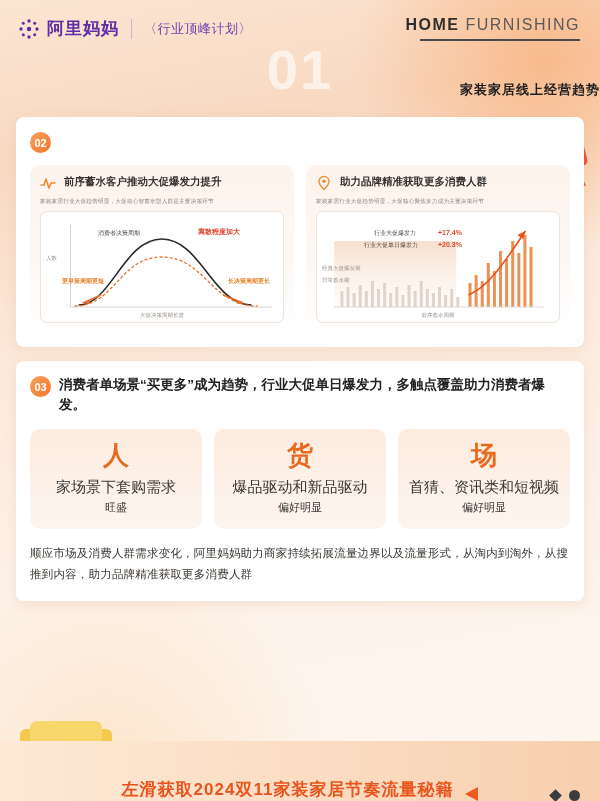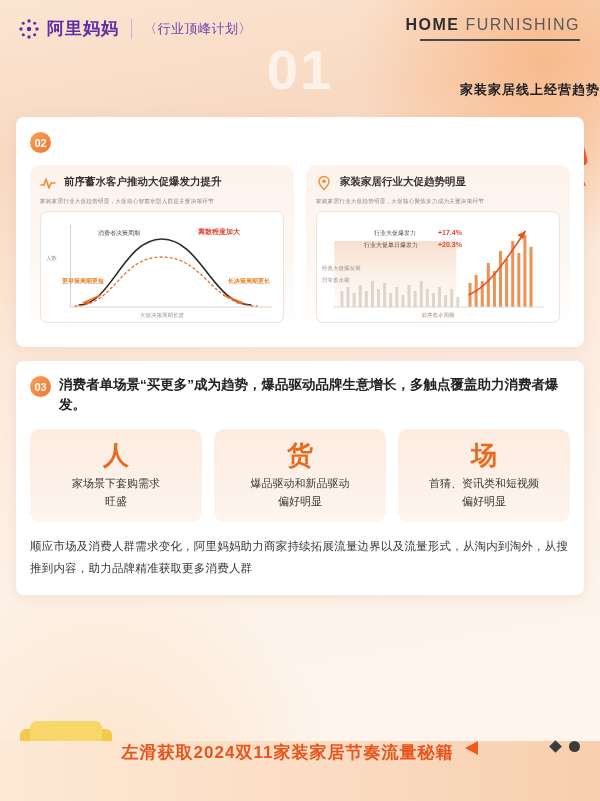--- a/index.html
+++ b/index.html
@@ -250,21 +250,21 @@
     background: linear-gradient(180deg, #fdece0 0%, #fdf5ef 100%);
   }
   .col-glyph {
     font-size: 26px;
     font-weight: bold;
     color: #e86a1f;
     line-height: 1.1;
   }
   .col-l1 {
     margin-top: 6px;
-    font-size: 11px;
+    font-size: 15px;
     color: #3b3733;
     line-height: 1.6;
   }
   .col-l2 {
     font-size: 11px;
     color: #3b3733;
     line-height: 1.6;
   }
   .para {
     margin-top: 14px;
@@ -283,21 +283,21 @@
   }
   
   .footer {
     position: absolute;
     left: 0;
     bottom: 0;
     width: 600px;
     height: 60px;
     background: linear-gradient(90deg, #fde9d5 0%, #fbdcc2 55%, #f7cfae 100%);
     display: flex;
-    align-items: flex-start;
+    align-items: flex-end;
     justify-content: center;
     gap: 10px;
   }
   .footer-text {
     font-size: 17px;
     font-weight: bold;
     color: #e8541c;
     letter-spacing: 1px;
   }
   .arrow-left {
@@ -417,21 +417,21 @@
       </div>
 
       <div class="panel">
         <div class="panel-head">
           <span class="panel-ico">
             <svg width="16" height="16" viewBox="0 0 16 16">
               <path d="M8 1.5 C5.2 1.5 3 3.6 3 6.3 C3 9.8 8 14.5 8 14.5 C8 14.5 13 9.8 13 6.3 C13 3.6 10.8 1.5 8 1.5 Z" fill="none" stroke="#ef8b33" stroke-width="1.4"></path>
               <circle cx="8" cy="6.2" r="1.8" fill="#ef8b33"></circle>
             </svg>
           </span>
-          <span class="panel-title">家装家居行业大促趋势明显</span>
+          <span class="panel-title">助力品牌精准获取更多消费人群</span>
         </div>
         <div class="panel-desc">家装家居行业大促趋势明显，大促核心聚焦发力成为主要决策环节</div>
         <div class="panel-fig">
           <svg width="100%" height="112" viewBox="0 0 240 112" preserveAspectRatio="none">
             <defs>
               <linearGradient id="gfade" x1="0" y1="0" x2="0" y2="1">
                 <stop offset="0%" stop-color="#f6d9c4" stop-opacity="0.85"></stop>
                 <stop offset="100%" stop-color="#f9ecdf" stop-opacity="0.2"></stop>
               </linearGradient>
             </defs>
@@ -483,21 +483,21 @@
           <span class="fig-cap" style="left:6px; top:66px;">日常蓄水期</span>
           <span class="fig-cap" style="left:50%; transform:translateX(-50%); bottom:4px;">前序蓄水周期</span>
         </div>
       </div>
     </div>
   </div>
 
   <div class="card" style="margin-top:14px;">
     <div class="card-head">
       <div class="badge">03</div>
-      <div class="card-head-text">消费者单场景“买更多”成为趋势，爆品驱动品牌生意增长，多触点覆盖助力消费者爆发。</div>
+      <div class="card-head-text">消费者单场景“买更多”成为趋势，行业大促单日爆发力，多触点覆盖助力消费者爆发。</div>
     </div>
 
     <div class="three-cols">
       <div class="col">
         <div class="col-glyph">人</div>
         <div class="col-l1">家场景下套购需求</div>
         <div class="col-l2">旺盛</div>
       </div>
       <div class="col">
         <div class="col-glyph">货</div>

